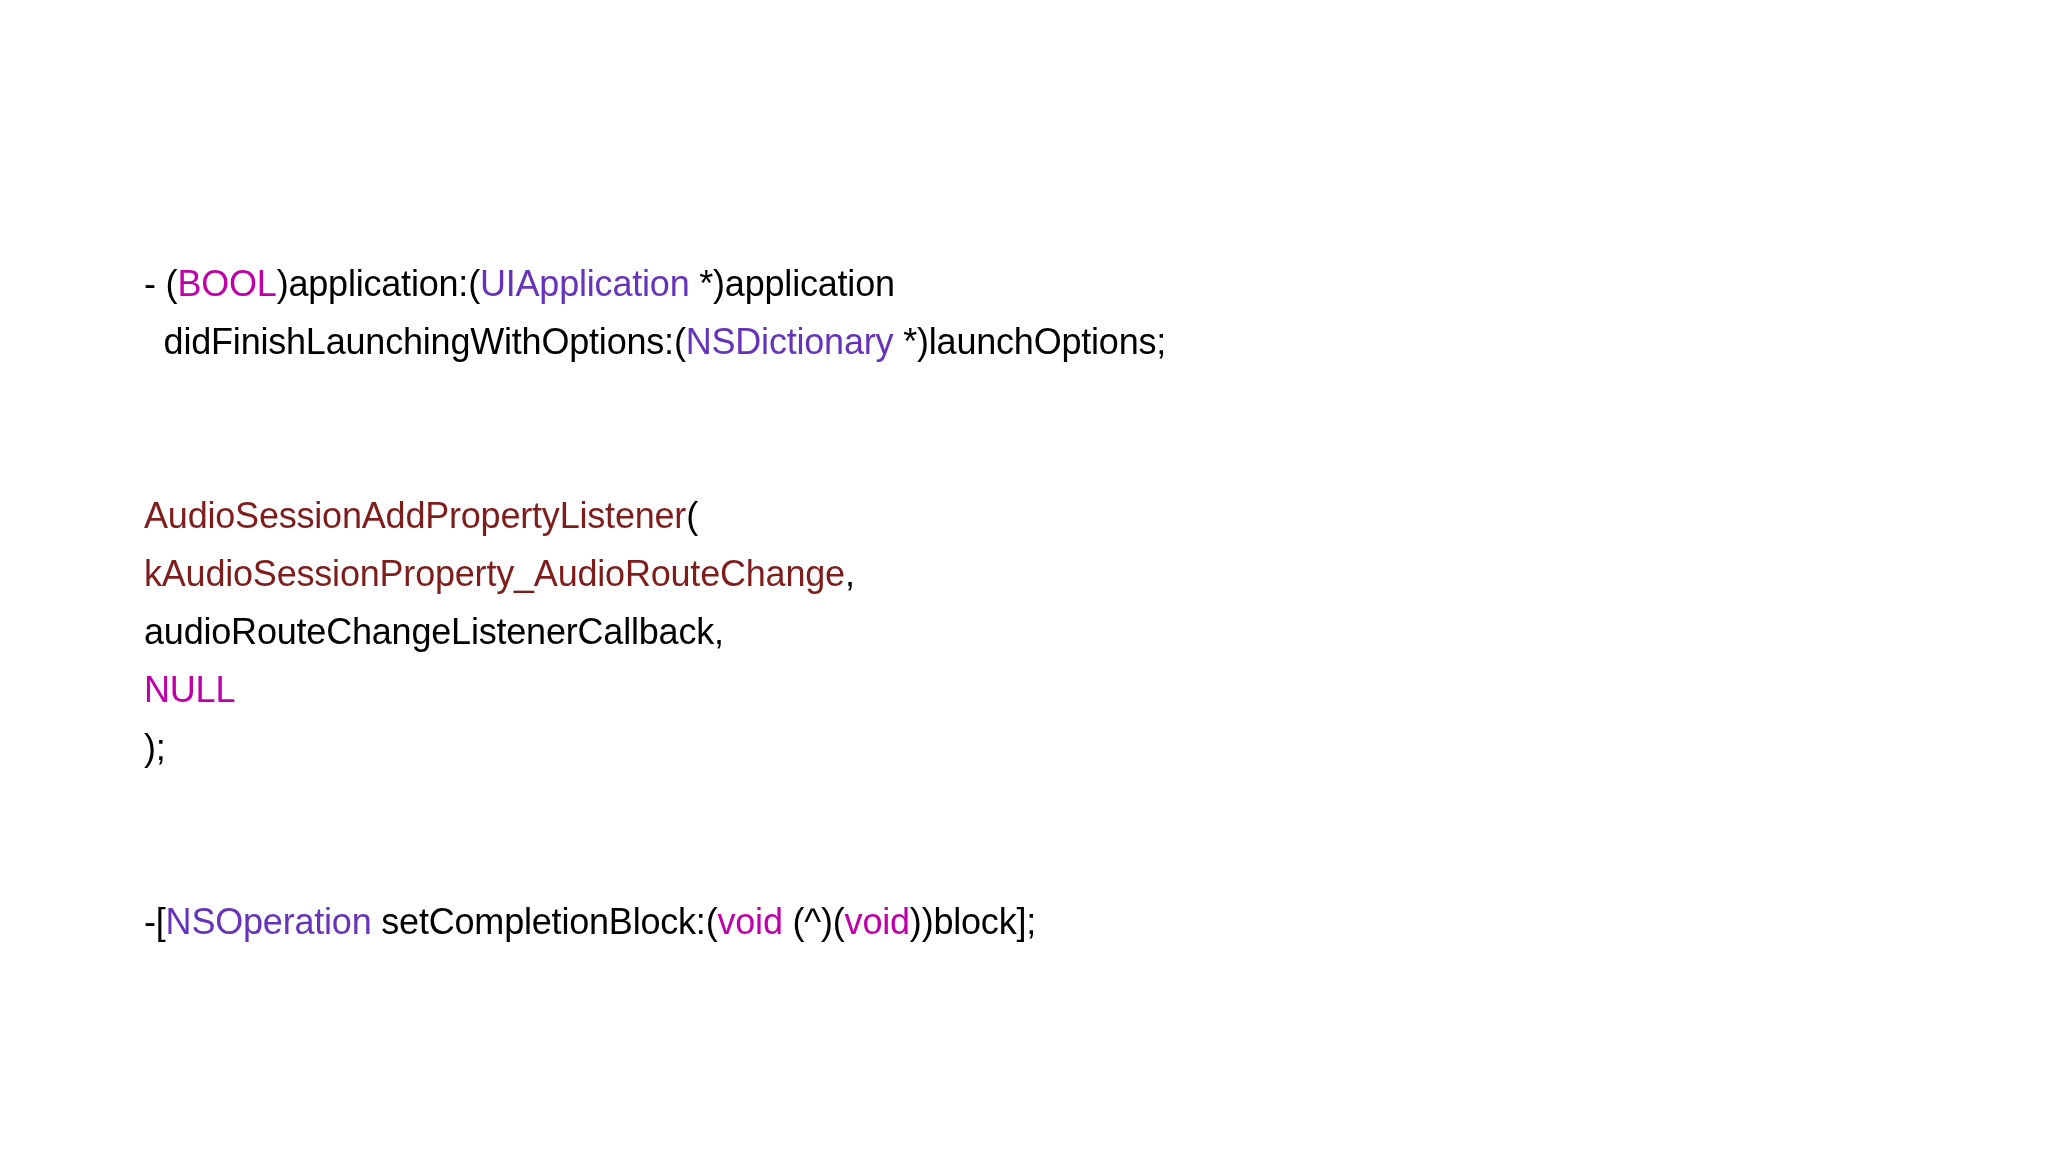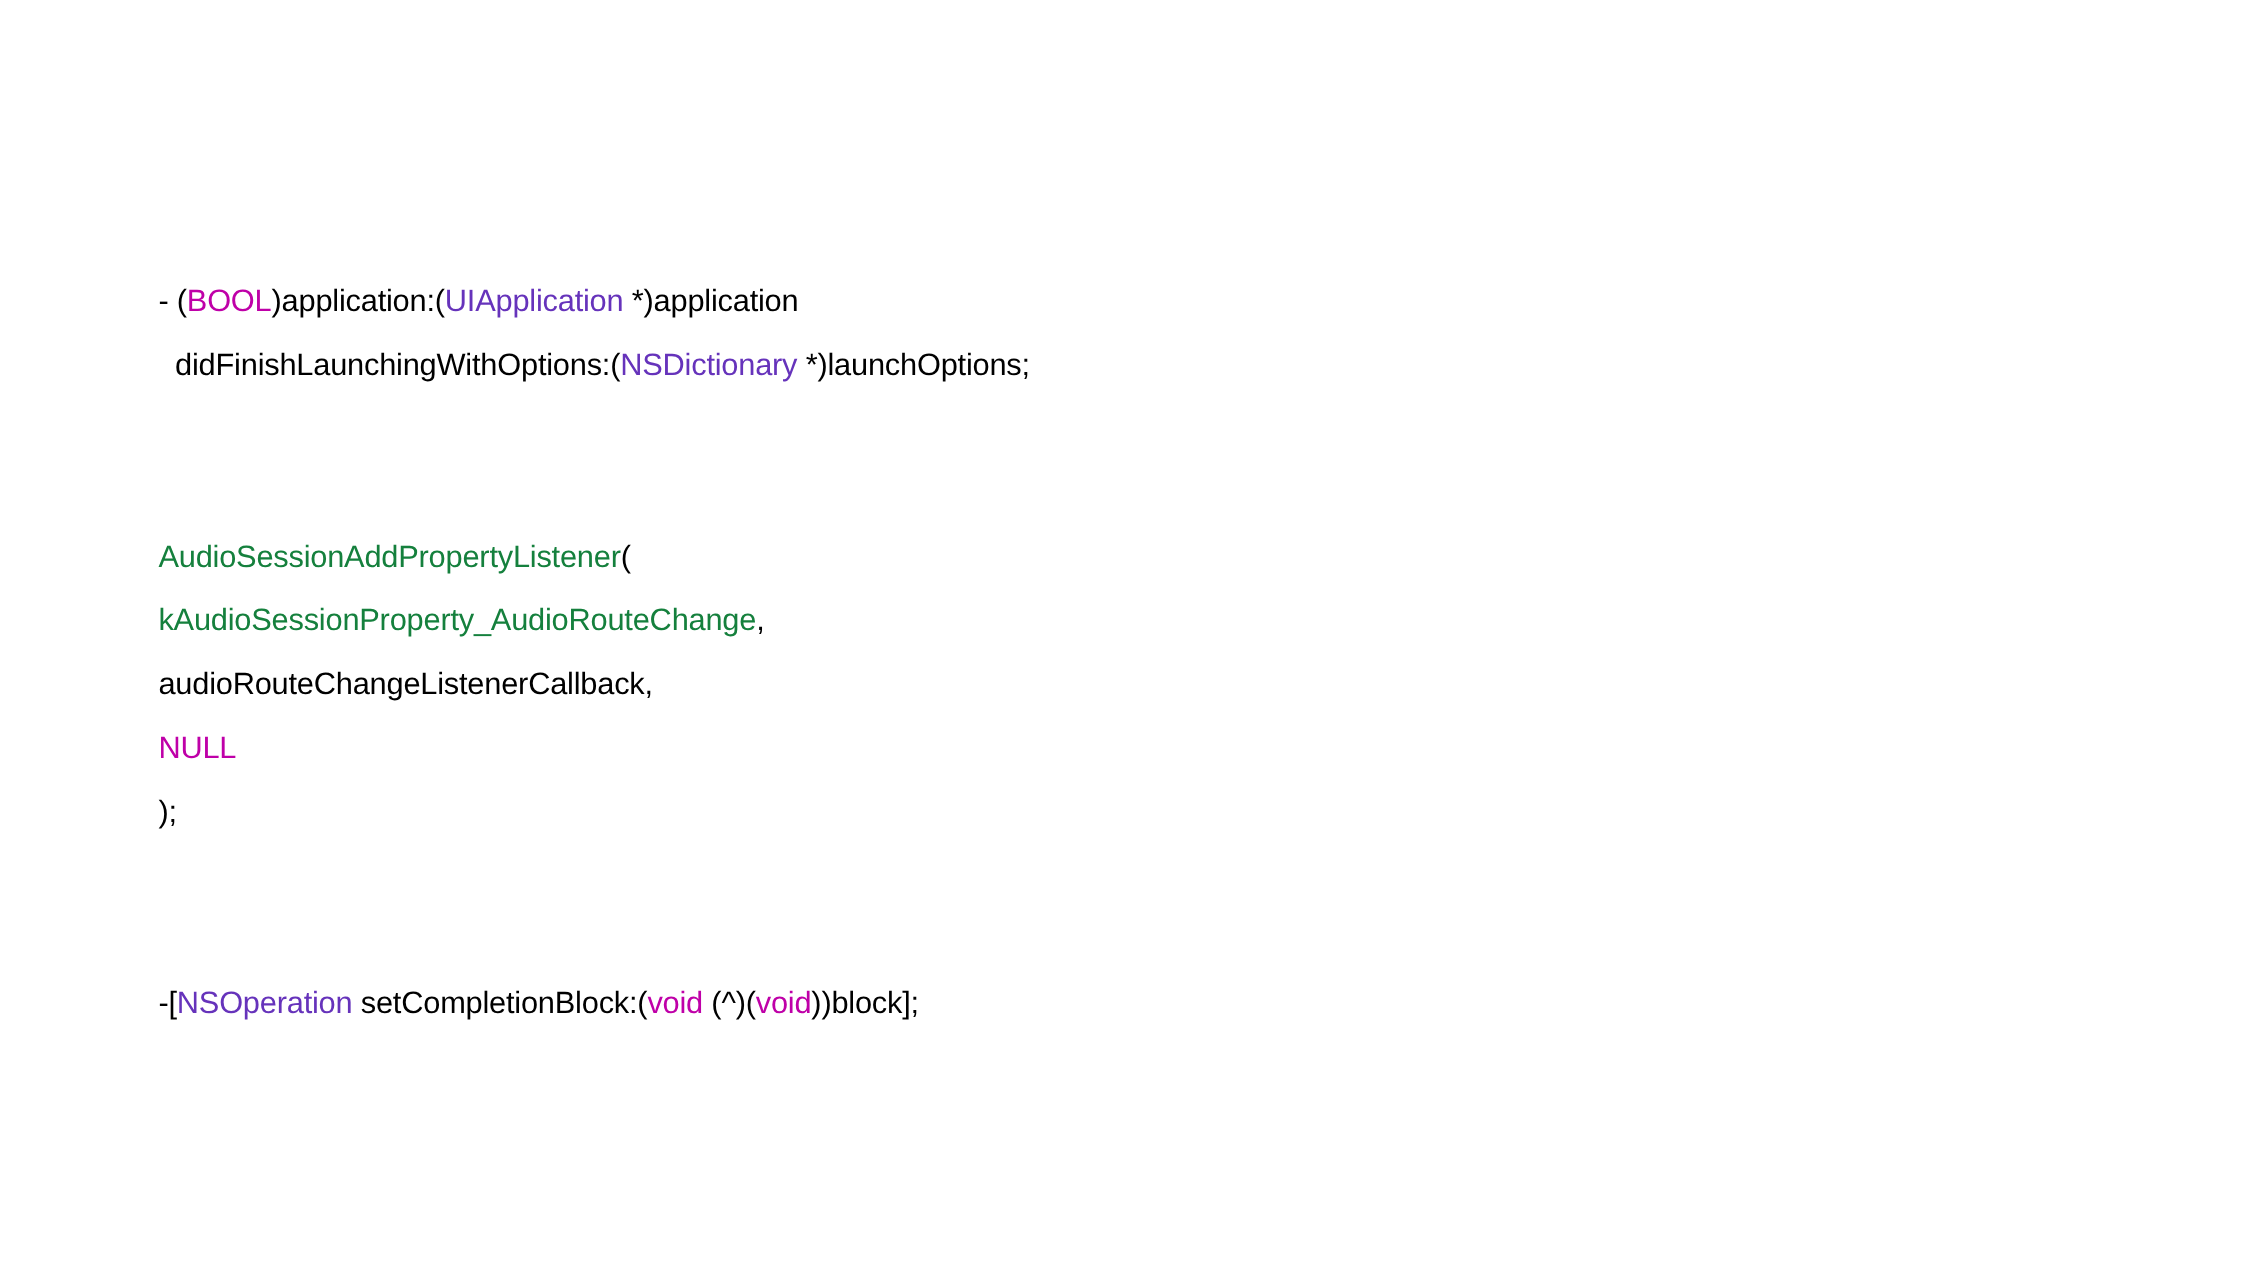--- a/index.html
+++ b/index.html
@@ -28,46 +28,46 @@
     left: 225px;
     top: 0;
     width: 1823px;
     height: 1152px;
     background: #ffffff;
   }
 
   #code-block {
     position: absolute;
     left: 144px;
-    top: 245px;
+    top: 255px;
     width: 1780px;
     color: #000000;
     font-family: "Liberation Sans", sans-serif;
-    font-size: 28px;
+    font-size: 36px;
     line-height: 58px;
     white-space: pre;
     letter-spacing: -0.2px;
   }
 
   .code-line {
     white-space: pre;
     min-height: 58px;
   }
 
   .code-line.blank {
     height: 58px;
   }
 
   .tok { white-space: pre; }
 
   
   .tok-plain   { color: #000000; }
   .tok-keyword { color: #bf00a8; }  
   .tok-class   { color: #6633bb; }  
-  .tok-api     { color: #15803d; }  
+  .tok-api     { color: #7f1d1d; }  
 </style>
 </head>
 <body>
 
 <div id="slide">
   <div id="slide-canvas"></div>
 
   <div id="code-block"><div class="code-line"><span class="tok tok-plain">- (</span><span class="tok tok-keyword">BOOL</span><span class="tok tok-plain">)application:(</span><span class="tok tok-class">UIApplication</span><span class="tok tok-plain"> *)application</span></div><div class="code-line"><span class="tok tok-plain">  didFinishLaunchingWithOptions:(</span><span class="tok tok-class">NSDictionary</span><span class="tok tok-plain"> *)launchOptions;</span></div><div class="code-line blank">&nbsp;</div><div class="code-line blank">&nbsp;</div><div class="code-line"><span class="tok tok-api">AudioSessionAddPropertyListener</span><span class="tok tok-plain">(</span></div><div class="code-line"><span class="tok tok-api">kAudioSessionProperty_AudioRouteChange</span><span class="tok tok-plain">,</span></div><div class="code-line"><span class="tok tok-plain">audioRouteChangeListenerCallback,</span></div><div class="code-line"><span class="tok tok-keyword">NULL</span></div><div class="code-line"><span class="tok tok-plain">);</span></div><div class="code-line blank">&nbsp;</div><div class="code-line blank">&nbsp;</div><div class="code-line"><span class="tok tok-plain">-[</span><span class="tok tok-class">NSOperation</span><span class="tok tok-plain"> setCompletionBlock:(</span><span class="tok tok-keyword">void</span><span class="tok tok-plain"> (^)(</span><span class="tok tok-keyword">void</span><span class="tok tok-plain">))block];</span></div></div>
 </div>
 

